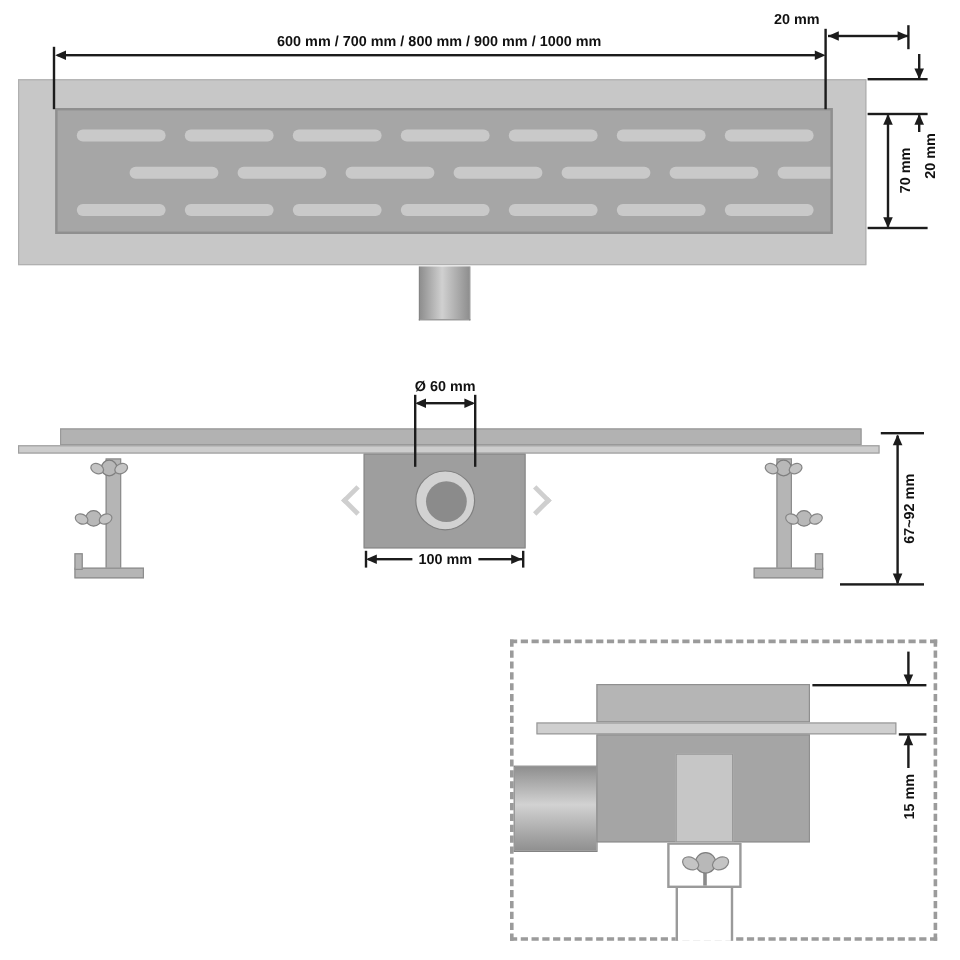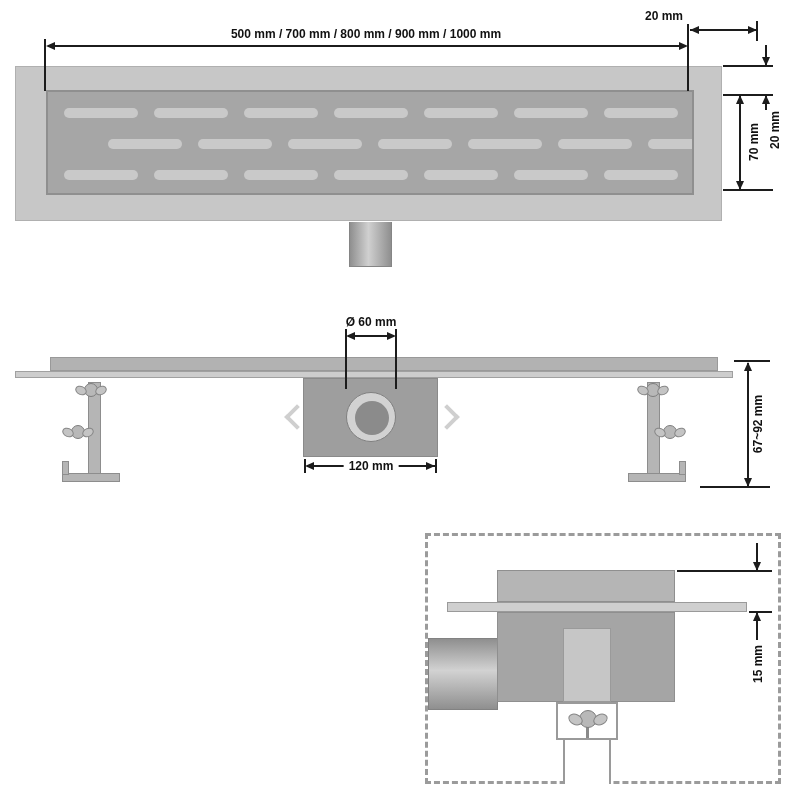--- a/index.html
+++ b/index.html
@@ -66,21 +66,21 @@
           <div class="slot"></div>
         </div>
     </div>
     <div class="part cyl-v" style="left:349px;top:222px;width:43px;height:45px;border-top:none;"></div>
 
     <div class="ln" style="left:44px;top:39px;width:2px;height:52px;"></div>
     <div class="ln" style="left:687px;top:24px;width:2px;height:67px;"></div>
     <div class="ln" style="left:48px;top:45px;width:636px;height:2px;"></div>
     <div class="ar l" style="left:46px;top:42px;"></div>
     <div class="ar r" style="left:679px;top:42px;"></div>
-    <div class="lbl" style="left:366px;top:34px;">500 mm / 700 mm / 800 mm / 900 mm / 1000 mm</div>
+    <div class="lbl" style="left:366px;top:34px;">600 mm / 700 mm / 800 mm / 900 mm / 1000 mm</div>
 
     <div class="lbl" style="left:664px;top:16px;">20 mm</div>
     <div class="ln" style="left:690px;top:29px;width:67px;height:2px;"></div>
     <div class="ar l" style="left:690px;top:26px;"></div>
     <div class="ar r" style="left:748px;top:26px;"></div>
     <div class="ln" style="left:756px;top:21px;width:2px;height:20px;"></div>
 
     <div class="ln" style="left:723px;top:94px;width:50px;height:2px;"></div>
     <div class="ln" style="left:723px;top:189px;width:50px;height:2px;"></div>
     <div class="ln" style="left:739px;top:96px;width:2px;height:93px;"></div>
@@ -122,21 +122,21 @@
     <div class="ln" style="left:395px;top:329px;width:2px;height:60px;"></div>
     <div class="ln" style="left:348px;top:335px;width:46px;height:2px;"></div>
     <div class="ar l" style="left:346px;top:332px;"></div>
     <div class="ar r" style="left:387px;top:332px;"></div>
 
     <div class="ln" style="left:304px;top:459px;width:2px;height:14px;"></div>
     <div class="ln" style="left:435px;top:459px;width:2px;height:14px;"></div>
     <div class="ln" style="left:307px;top:465px;width:128px;height:2px;"></div>
     <div class="ar l" style="left:305px;top:462px;"></div>
     <div class="ar r" style="left:426px;top:462px;"></div>
-    <div class="lbl bg" style="left:371px;top:466px;">120 mm</div>
+    <div class="lbl bg" style="left:371px;top:466px;">100 mm</div>
 
     <div class="ln" style="left:734px;top:360px;width:36px;height:2px;"></div>
     <div class="ln" style="left:700px;top:486px;width:70px;height:2px;"></div>
     <div class="ln" style="left:747px;top:363px;width:2px;height:123px;"></div>
     <div class="ar u" style="left:744px;top:362px;"></div>
     <div class="ar d" style="left:744px;top:478px;"></div>
     <div class="lbl rot" style="left:758px;top:424px;">67~92 mm</div>
   </div>
 
   <div>

